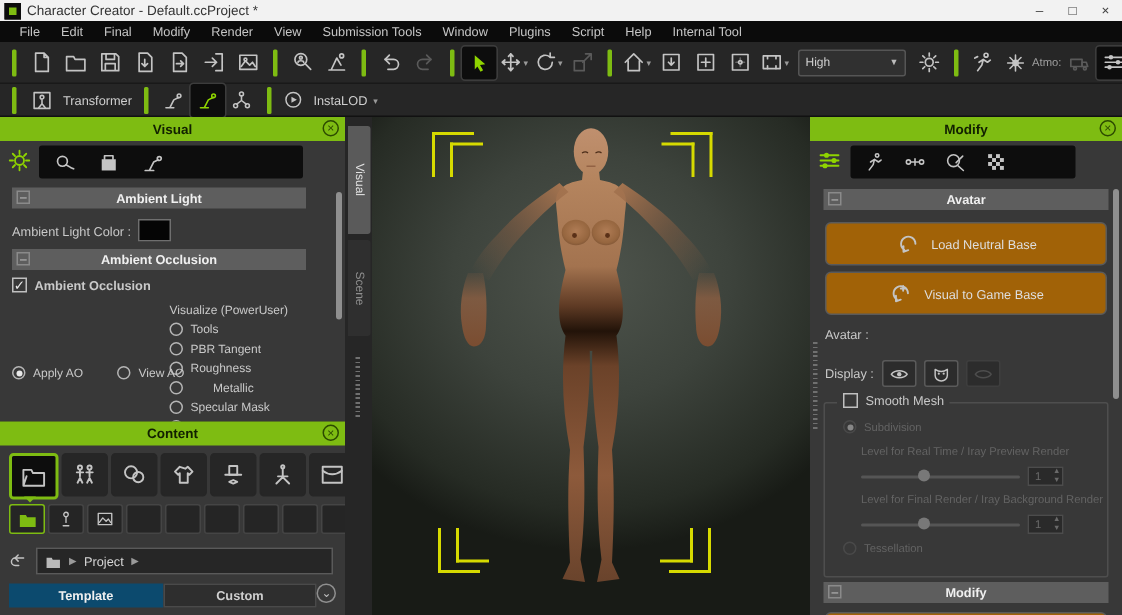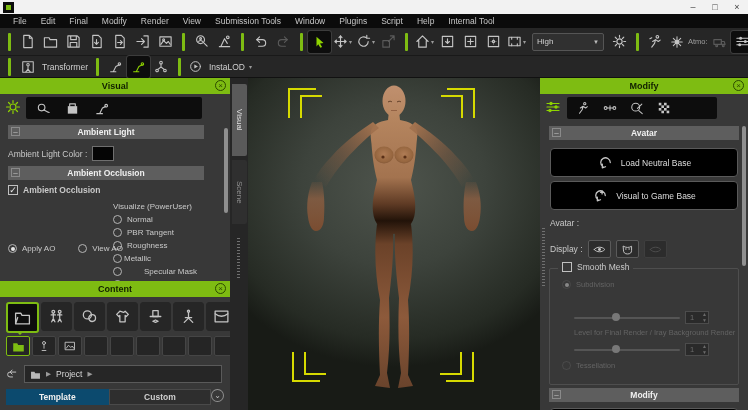--- a/index.html
+++ b/index.html
@@ -68,21 +68,21 @@
   
   .cbig{width:29px;height:27px;background:#262626;border:1px solid #262626;border-radius:3px;
         display:flex;align-items:center;justify-content:center;flex:none;position:relative}
   .cbig.on{background:#0d0d0d;border:2px solid #7ebc12}
   .cbig.on::after{content:"";position:absolute;left:8px;bottom:-8px;border:4px solid transparent;border-top-color:#7ebc12}
   .cslot{width:22px;height:18px;background:#252525;border:1px solid #454545;border-radius:2px;
          display:flex;align-items:center;justify-content:center;flex:none}
   .cslot.on{border-color:#7ebc12}
   .ctab{height:16px;display:flex;align-items:center;justify-content:center;font-size:8.5px;font-weight:bold}
   
-  .bigbtn{position:absolute;left:10px;width:186px;height:27px;background:#000000;border:1px solid #5a5a5a;
+  .bigbtn{position:absolute;left:10px;width:186px;height:27px;background:#a16207;border:1px solid #5a5a5a;
           border-radius:4px;display:flex;align-items:center;justify-content:center;gap:7px;font-size:8.5px;color:#dedede}
   .field{height:15px;background:#262626;border:1px solid #5a5a5a;display:flex;align-items:center;
          padding:0 5px;font-size:8.5px;color:#d8d8d8}
   .mbtn{width:21px;height:16px;background:#2c2c2c;border:1px solid #5a5a5a;border-radius:2px;
         display:flex;align-items:center;justify-content:center}
   .slider{position:relative;height:2px;background:#555;border-radius:1px}
   .slider .thumb{position:absolute;top:-3.5px;width:8px;height:8px;border-radius:50%;background:#787878}
   .spin{width:24px;height:13px;background:#2a2a2a;border:1px solid #4c4c4c;display:flex;align-items:center;position:relative;
         font-size:7.5px;color:#6a6a6a;padding-left:4px;box-sizing:border-box}
   .spin .arrows{position:absolute;right:1px;top:0;font-size:5px;line-height:5.5px;color:#6a6a6a}
@@ -90,20 +90,21 @@
   .dots{position:absolute;width:3px;background:repeating-linear-gradient(#707070 0 1px,transparent 1px 3px)}
   .gbox{position:absolute;border:1px solid #4e4e4e;border-radius:2px}
 </style>
 </head>
 <body>
 
 <div class="titlebar">
   <span class="appicon">
       <i></i>
     </span>
+  <span>Character Creator - Default.ccProject *</span>
   <span class="wcs">
     <span class="wc">–</span>
     <span class="wc">□</span>
     <span class="wc">×</span>
   </span>
 </div>
 
 <div class="menubar">
   <span class="menu-item">File</span>
   <span class="menu-item">Edit</span>
@@ -383,35 +384,35 @@
     </div>
     <div class="row" style="left:8px;top:107px">
       <span class="chk">✓</span>
       <span class="lbl" style="font-weight:bold">Ambient Occlusion</span>
     </div>
 
     <div style="position:absolute;left:113px;top:124px">
       <div class="lbl" style="font-size:8px;margin-bottom:2px">Visualize (PowerUser)</div>
       <div style="display:flex;align-items:center;gap:5px;height:13px">
           <span class="radio"></span>
-          <span class="lbl" style="font-size:8px">Normal</span>
+          <span class="lbl" style="font-size:8px">Tools</span>
         </div>
       <div style="display:flex;align-items:center;gap:5px;height:13px">
           <span class="radio"></span>
           <span class="lbl" style="font-size:8px">PBR Tangent</span>
         </div>
       <div style="display:flex;align-items:center;gap:5px;height:13px">
           <span class="radio"></span>
           <span class="lbl" style="font-size:8px">Roughness</span>
         </div>
-      <div style="display:flex;align-items:center;gap:2px;height:13px">
+      <div style="display:flex;align-items:center;gap:20px;height:13px">
           <span class="radio"></span>
           <span class="lbl" style="font-size:8px">Metallic</span>
         </div>
-      <div style="display:flex;align-items:center;gap:22px;height:13px">
+      <div style="display:flex;align-items:center;gap:5px;height:13px">
           <span class="radio"></span>
           <span class="lbl" style="font-size:8px">Specular Mask</span>
         </div>
       <div style="display:flex;align-items:center;gap:5px;height:13px">
           <span class="radio"></span>
           <span class="lbl" style="font-size:8px">Scatter Strength</span>
         </div>
     </div>
     <div class="row" style="left:8px;top:166px">
       <span class="radio sel"></span>
@@ -693,20 +694,21 @@
 
     <div class="gbox" style="left:9px;top:190px;width:188px;height:115px"></div>
     <div class="row" style="left:18px;top:184px;background:#383838;padding:0 4px">
       <span class="chk" style="color:transparent">✓</span>
       <span class="lbl">Smooth Mesh</span>
     </div>
     <div class="row" style="left:22px;top:202px">
       <span class="radio dis sel" style="opacity:.45"></span>
       <span class="dislbl">Subdivision</span>
     </div>
+    <div class="dislbl" style="position:absolute;left:34px;top:218px">Level for Real Time / Iray Preview Render</div>
     <div class="row" style="left:34px;top:233px">
       <span class="slider" style="width:106px">
           <span class="thumb" style="left:38px"></span>
         </span>
       <span class="spin">
           <span>1</span>
           <span class="arrows">▲<br>▼</span>
         </span>
     </div>
     <div class="dislbl" style="position:absolute;left:34px;top:250px">Level for Final Render / Iray Background Render</div>

